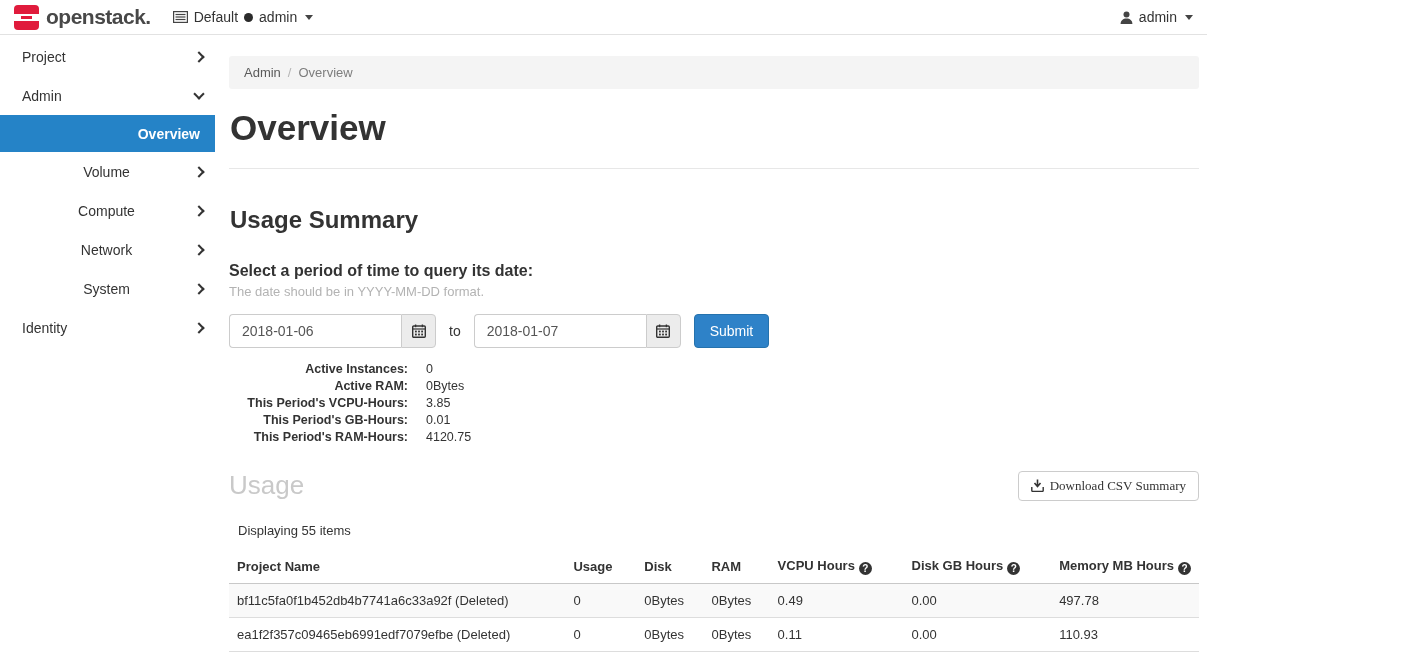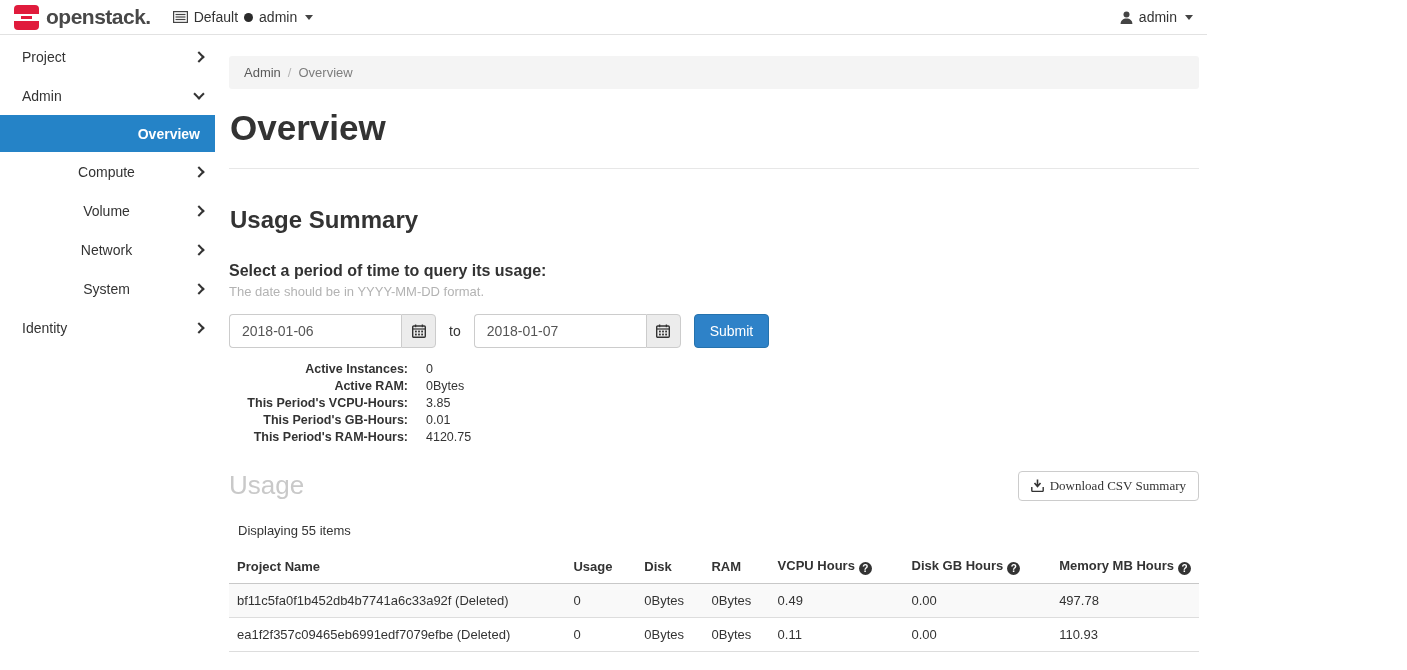--- a/index.html
+++ b/index.html
@@ -129,25 +129,25 @@
         <span class="chev right"></span>
       </div>
       <div class="side-item">
         <span class="lbl">Admin</span>
         <span class="chev down"></span>
       </div>
       <div class="side-item active">
         <span class="lbl">Overview</span>
       </div>
       <div class="side-item sub">
+        <span class="lbl">Volume</span>
+        <span class="chev right"></span>
+      </div>
+      <div class="side-item sub">
         <span class="lbl">Compute</span>
-        <span class="chev right"></span>
-      </div>
-      <div class="side-item sub">
-        <span class="lbl">Volume</span>
         <span class="chev right"></span>
       </div>
       <div class="side-item sub">
         <span class="lbl">Network</span>
         <span class="chev right"></span>
       </div>
       <div class="side-item sub">
         <span class="lbl">System</span>
         <span class="chev right"></span>
       </div>
@@ -161,21 +161,21 @@
 
       <div class="breadcrumb">
         <span class="bc-a">Admin</span><span class="bc-sep">/</span><span class="bc-b">Overview</span>
       </div>
 
       <h1 class="page-title">Overview</h1>
       <hr class="title-rule">
 
       <h2 class="section-h">Usage Summary</h2>
 
-      <div class="prompt">Select a period of time to query its usage:</div>
+      <div class="prompt">Select a period of time to query its date:</div>
       <div class="hint">The date should be in YYYY-MM-DD format.</div>
 
       <div class="date-form">
         <div class="input-group">
           <input class="date-input" type="text" value="2018-01-06" style="">
           <span class="addon">
             <svg class="icon-svg" width="14" height="14" viewBox="0 0 14 14">
               <rect x="0.7" y="2" width="12.6" height="11.3" rx="1" fill="none" stroke="#333" stroke-width="1.4"></rect>
               <line x1="3.6" y1="0.5" x2="3.6" y2="3.2" stroke="#333" stroke-width="1.4"></line>
               <line x1="10.4" y1="0.5" x2="10.4" y2="3.2" stroke="#333" stroke-width="1.4"></line>

